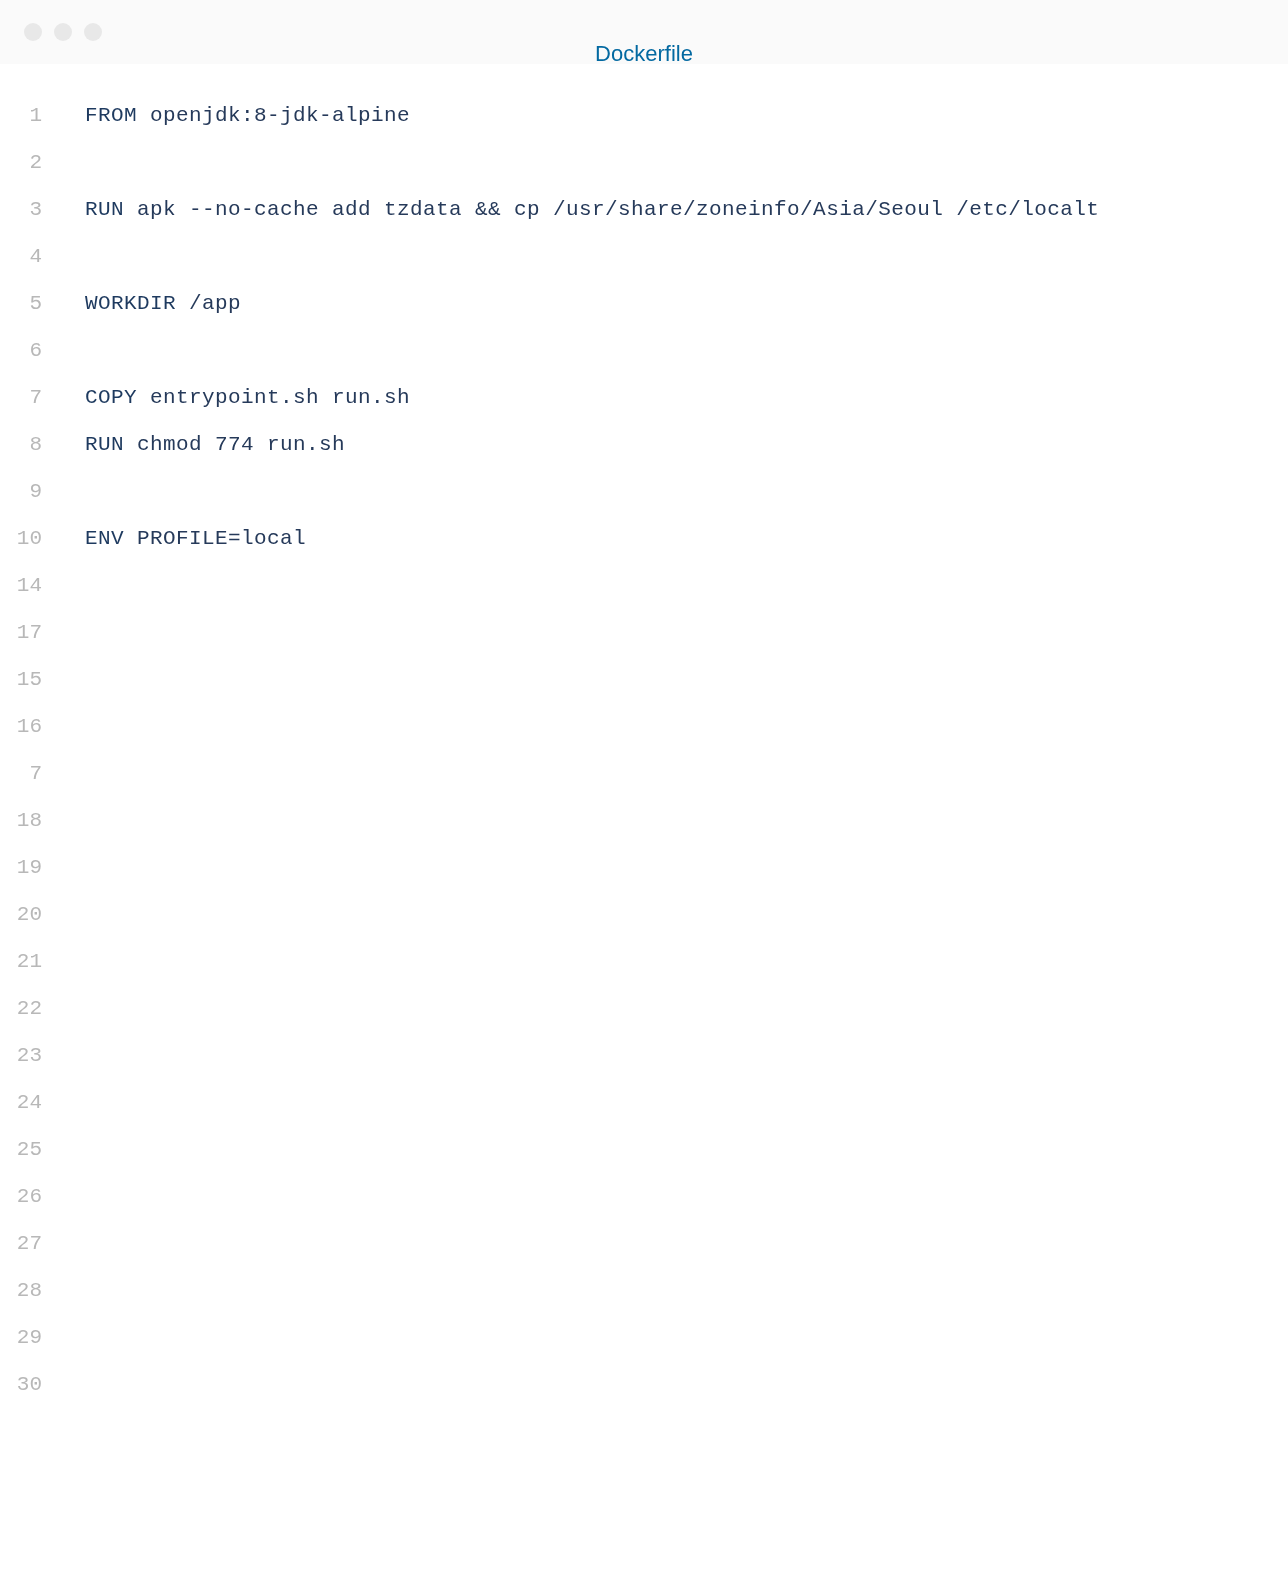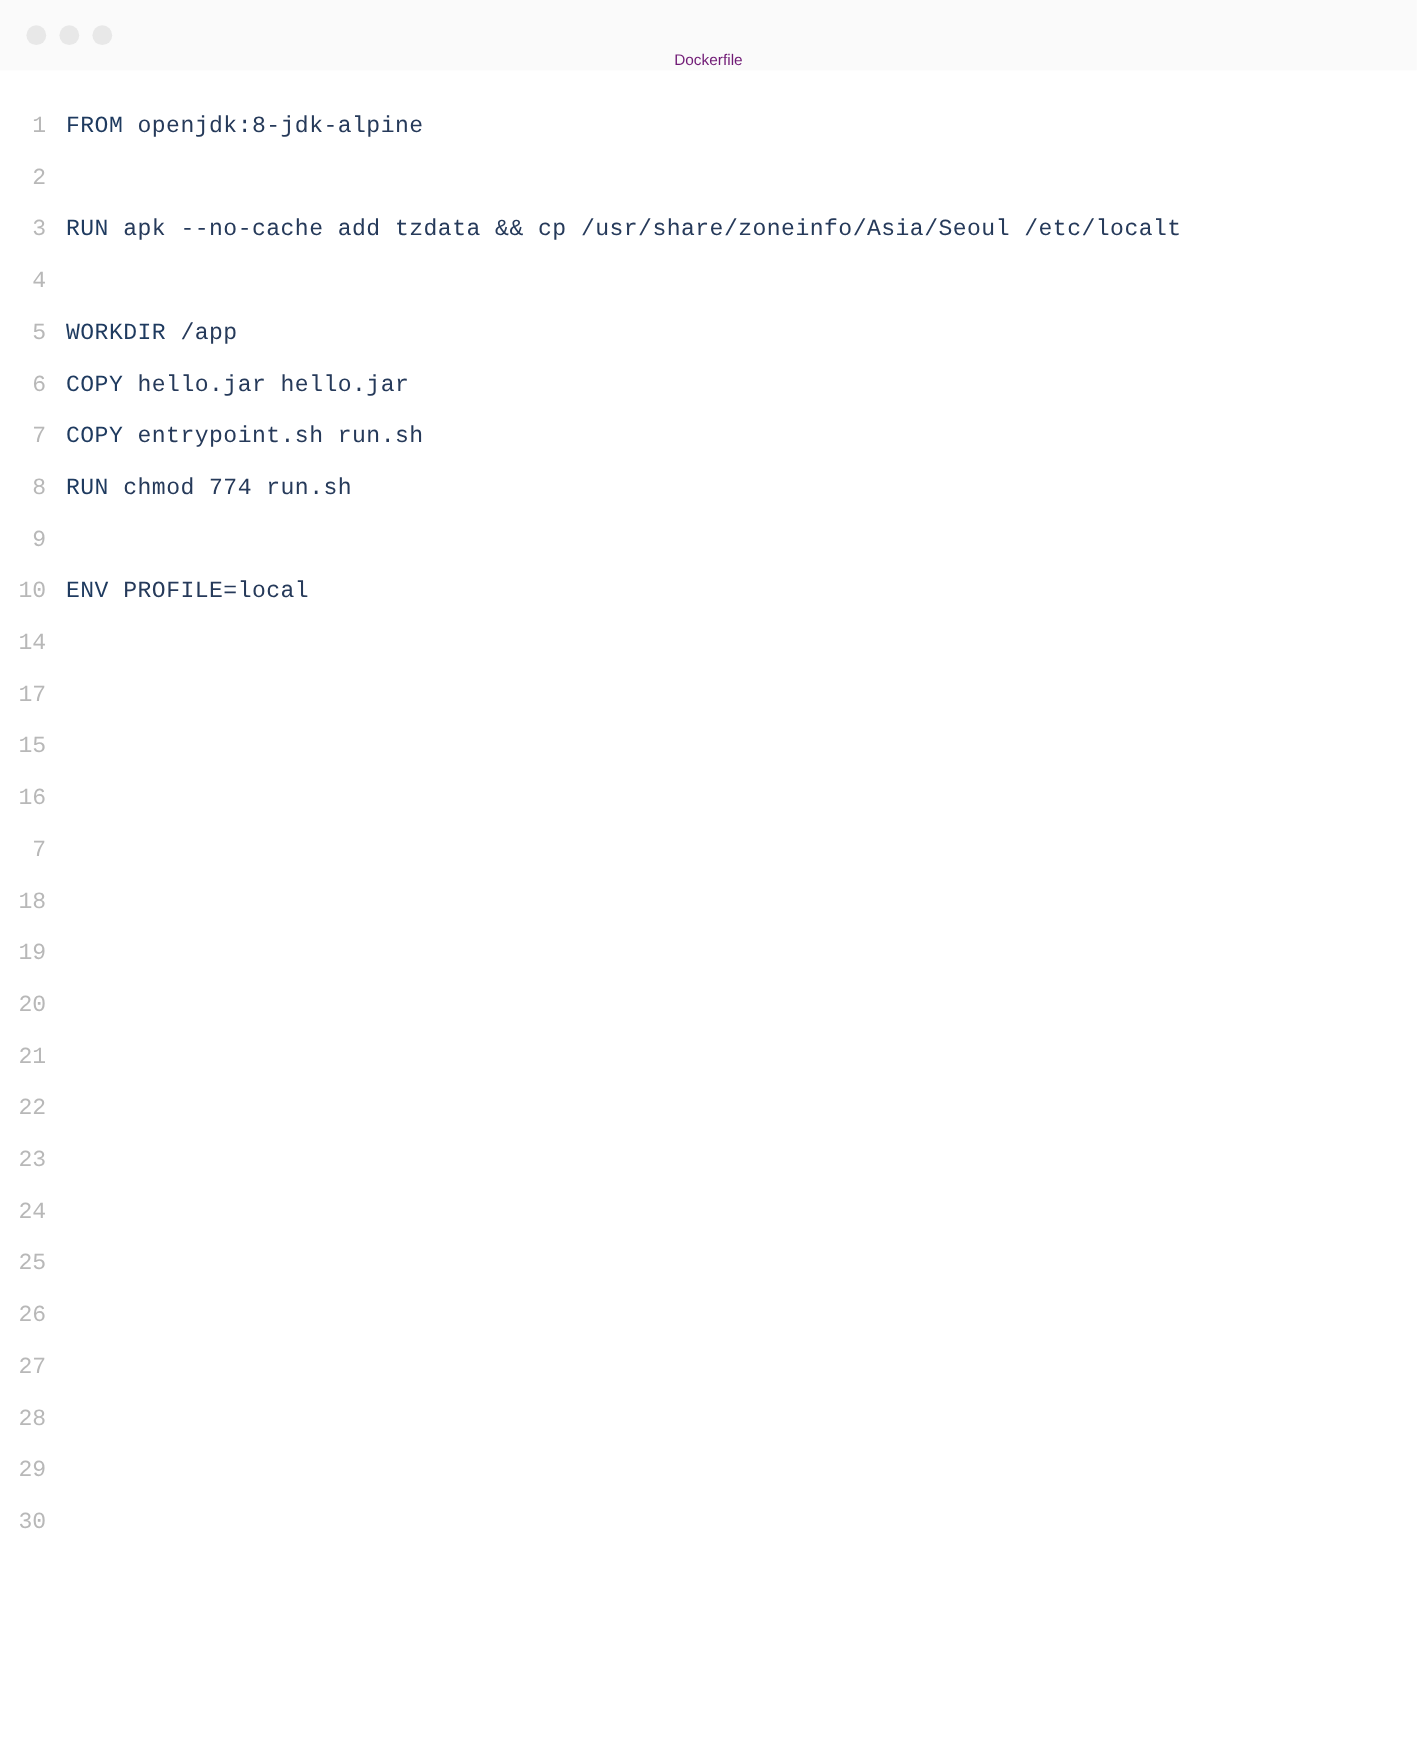--- a/index.html
+++ b/index.html
@@ -32,22 +32,22 @@
     .traffic-light {
       width: 18px;
       height: 18px;
       border-radius: 50%;
       background: #e8e8e8;
     }
     .title {
       position: absolute;
       left: 50%;
       transform: translateX(-50%);
-      font-size: 14px;
-      color: #701a75;
+      font-size: 22px;
+      color: #0369a1;
       font-weight: 400;
       margin-top: 44px;
     }
     .editor {
       flex: 1;
       padding: 28px 0 0 0;
       font-family: "SF Mono", Menlo, Monaco, Consolas, "Courier New", monospace;
       font-size: 21px;
       line-height: 47px;
       overflow: hidden;
@@ -64,20 +64,21 @@
       padding-right: 18px;
       color: #b8b8b8;
       font-weight: 400;
       flex-shrink: 0;
       user-select: none;
     }
     .code {
       color: #263a5a;
       white-space: pre;
       letter-spacing: 0.4px;
+      margin-left: 25px;
     }
     .kw { color: #1e3a5f; font-weight: 500; }
   </style>
 </head>
 <body>
 
 <div class="window">
   <div class="titlebar">
     <div class="traffic-lights">
       <div class="traffic-light"></div>
@@ -102,21 +103,20 @@
       <div class="line">
         <div class="gutter">4</div>
         <div class="code"></div>
       </div>
       <div class="line">
         <div class="gutter">5</div>
         <div class="code"><span class="kw">WORKDIR</span><span> /app</span></div>
       </div>
       <div class="line">
         <div class="gutter">6</div>
-        <div class="code"><span class="kw">COPY</span><span> hello.jar hello.jar</span></div>
       </div>
       <div class="line">
         <div class="gutter">7</div>
         <div class="code"><span class="kw">COPY</span><span> entrypoint.sh run.sh</span></div>
       </div>
       <div class="line">
         <div class="gutter">8</div>
         <div class="code"><span class="kw">RUN</span><span> chmod 774 run.sh</span></div>
       </div>
       <div class="line">

